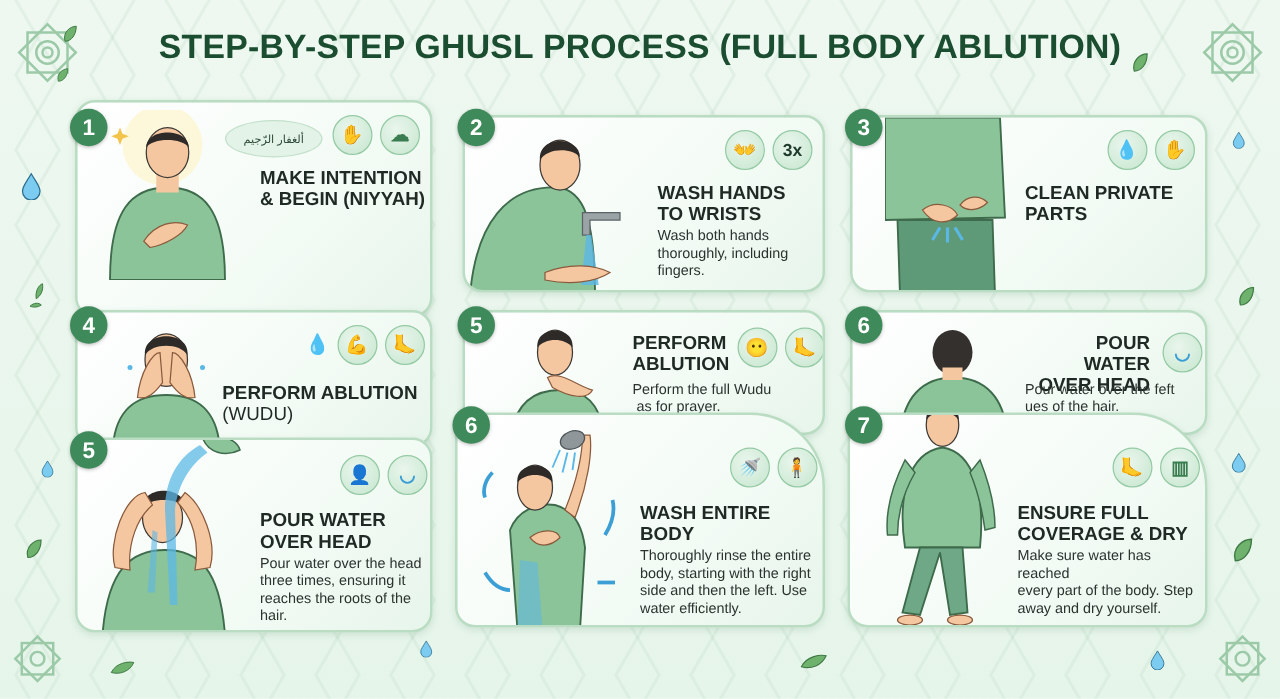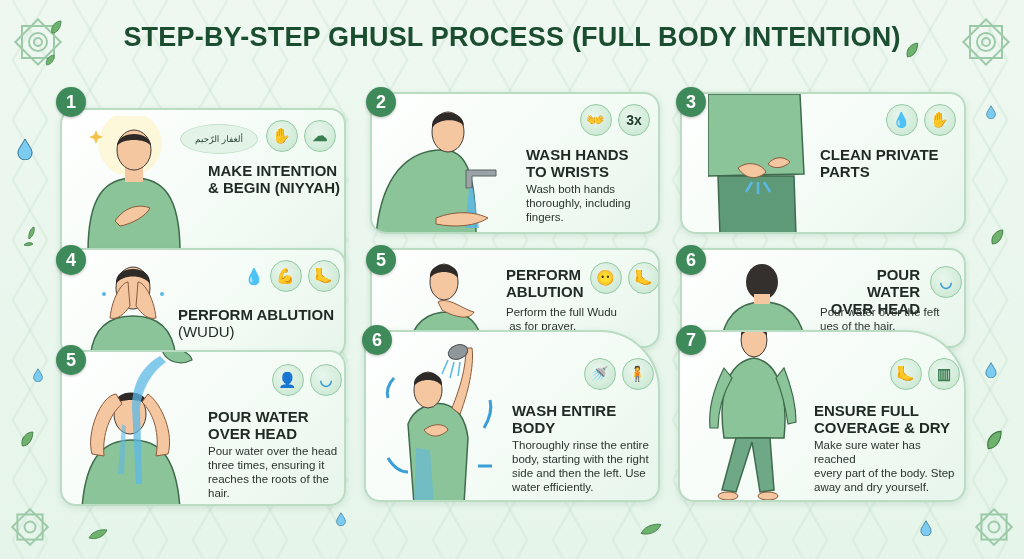--- a/index.html
+++ b/index.html
@@ -140,24 +140,24 @@
 <svg class="deco" style="left:990px;top:228px" width="14" height="18" viewBox="0 0 12 14">
     <path d="M2 13 C0 6 6 1 11 1 C11 8 7 13 2 13Z" fill="#6fb26e" stroke="#3f7a45" stroke-width="0.8"></path>
   </svg>
 <svg class="deco" style="left:985px;top:362px" width="12" height="16" viewBox="0 0 16 22">
     <path d="M8 1 C4 8 1 11 1 15 A7 7 0 0 0 15 15 C15 11 12 8 8 1Z" fill="#7ccbf0" stroke="#2d6f8f" stroke-width="1"></path>
   </svg>
 <svg class="deco" style="left:985px;top:430px" width="18" height="20" viewBox="0 0 12 14">
     <path d="M2 13 C0 6 6 1 11 1 C11 8 7 13 2 13Z" fill="#6fb26e" stroke="#3f7a45" stroke-width="0.8"></path>
   </svg>
 
-<h1 class="title">STEP-BY-STEP GHUSL PROCESS (FULL BODY INTENTION)</h1>
+<h1 class="title">STEP-BY-STEP GHUSL PROCESS (FULL BODY ABLUTION)</h1>
 
 <div class="badge" style="left:56px;top:87px">1</div>
-<div class="card" style="left:60px;top:108px;width:286px;height:174px">
+<div class="card" style="left:60px;top:80px;width:286px;height:174px">
   <svg class="fig" style="left:18px;top:6px" width="110" height="136" viewBox="0 0 110 136">
     <circle cx="50" cy="28" r="32" fill="#fff3c4" opacity="0.6"></circle>
     <path d="M16 14 l2 5 5 2 -5 2 -2 5 -2 -5 -5 -2 5 -2z" fill="#f3c34a"></path>
     <path d="M8 136 C8 80 25 62 54 62 C83 62 100 80 100 136Z" fill="#8cc49a" stroke="#3e6b4b" stroke-width="1.5"></path>
     <rect x="45" y="46" width="18" height="20" fill="#f5c7a1"></rect>
     <ellipse cx="54" cy="34" rx="17" ry="20" fill="#f5c7a1" stroke="#3e3a36" stroke-width="1"></ellipse>
     <path d="M37 30 C37 14 71 14 71 30 C66 22 42 22 37 30Z" fill="#2e2a28"></path>
     <path d="M35 105 C45 90 60 88 70 92 C66 100 52 108 40 110Z" fill="#f5c7a1" stroke="#8a5a3c" stroke-width="1"></path>
   </svg>
   <div class="fig" style="left:118px;top:14px;width:78px;height:30px;border-radius:50%;background:#e4f3e8;border:1px solid #c2e0ca;font-size:9px;display:flex;align-items:center;justify-content:center;color:#2c4a36">ألغفار الرّجيم</div>

